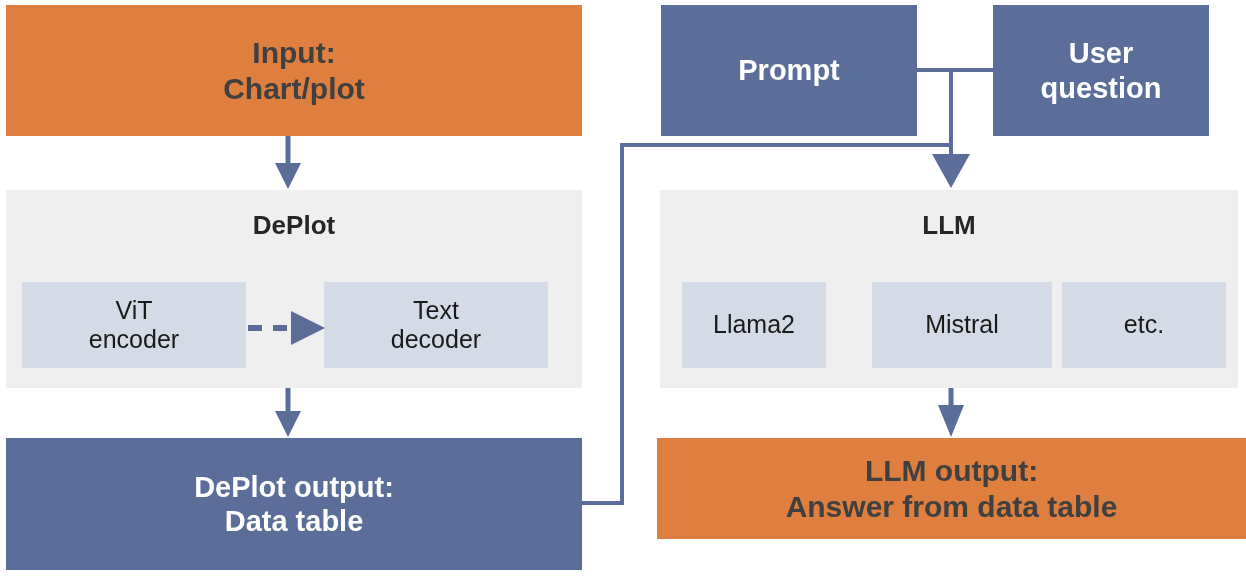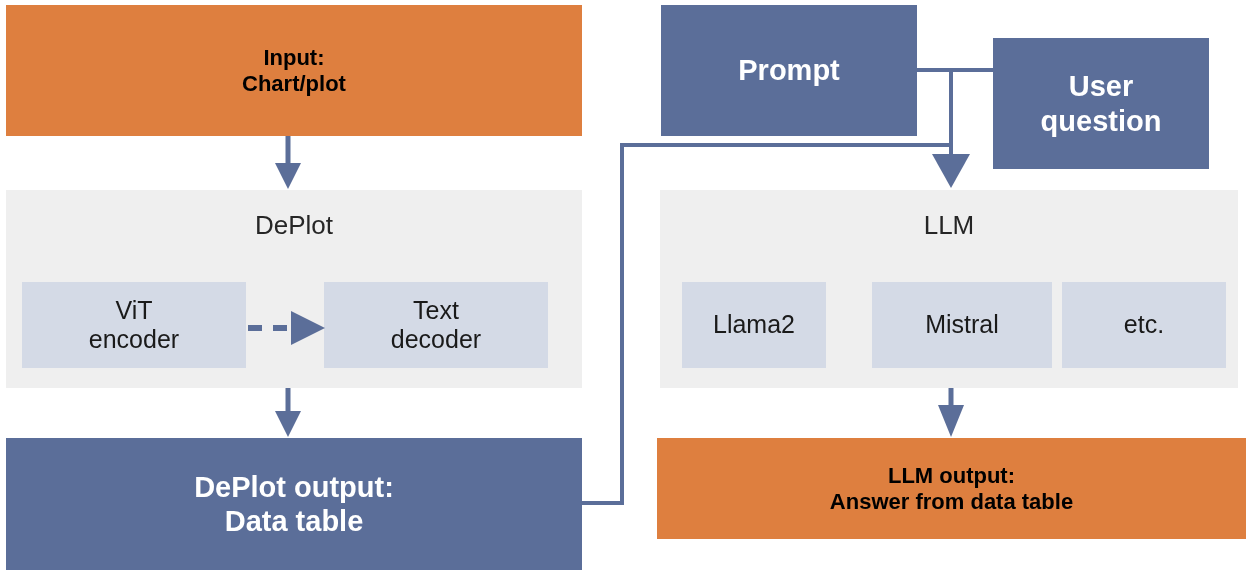--- a/index.html
+++ b/index.html
@@ -21,43 +21,43 @@
     display: flex;
     align-items: center;
     justify-content: center;
     text-align: center;
     line-height: 1.18;
     white-space: pre-line;
   }
   
   .block-orange {
     background: #DE7F3F;
-    color: #000000;
+    color: #404040;
     font-weight: bold;
-    font-size: 22px;
+    font-size: 30px;
   }
   .block-blue {
     background: #5B6E99;
     color: #ffffff;
     font-weight: bold;
     font-size: 29px;
   }
   
   .group {
     position: absolute;
     box-sizing: border-box;
     background: #EFEFEF;
   }
   .group-title {
     position: absolute;
     left: 0;
     right: 0;
     text-align: center;
     color: #262626;
-    font-weight: normal;
+    font-weight: bold;
     font-size: 26px;
   }
   
   .sub {
     position: absolute;
     box-sizing: border-box;
     background: #D4DAE6;
     color: #1a1a1a;
     font-size: 25px;
     font-weight: normal;
@@ -105,21 +105,21 @@
 
   <div class="node block-blue" style="left:6px; top:438px; width:576px; height:132px;">
     <span>DePlot output:
 Data table</span>
   </div>
 
   <div class="node block-blue" style="left:661px; top:5px; width:256px; height:131px;">
     <span>Prompt</span>
   </div>
 
-  <div class="node block-blue" style="left:993px; top:5px; width:216px; height:131px;margin-top:33px;">
+  <div class="node block-blue" style="left:993px; top:5px; width:216px; height:131px;">
     <span>User
 question</span>
   </div>
 
   <div class="group" style="left:660px; top:190px; width:578px; height:198px;">
     <div class="group-title" style="top:20px;">LLM</div>
 
     <div class="sub" style="left:22px; top:92px; width:144px; height:86px;">
       <span>Llama2</span>
     </div>

